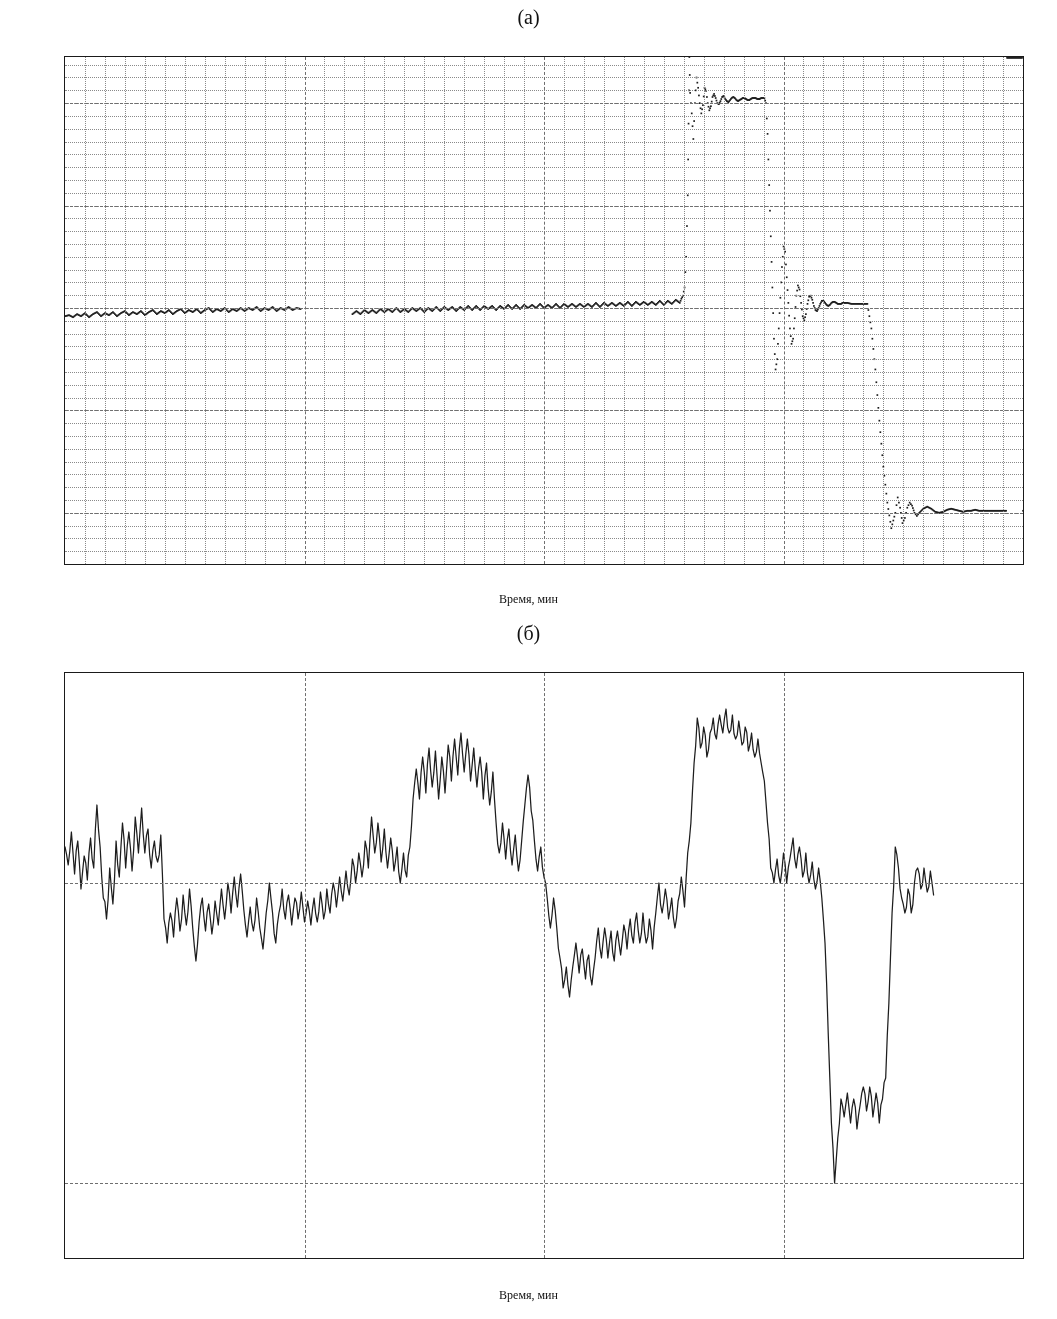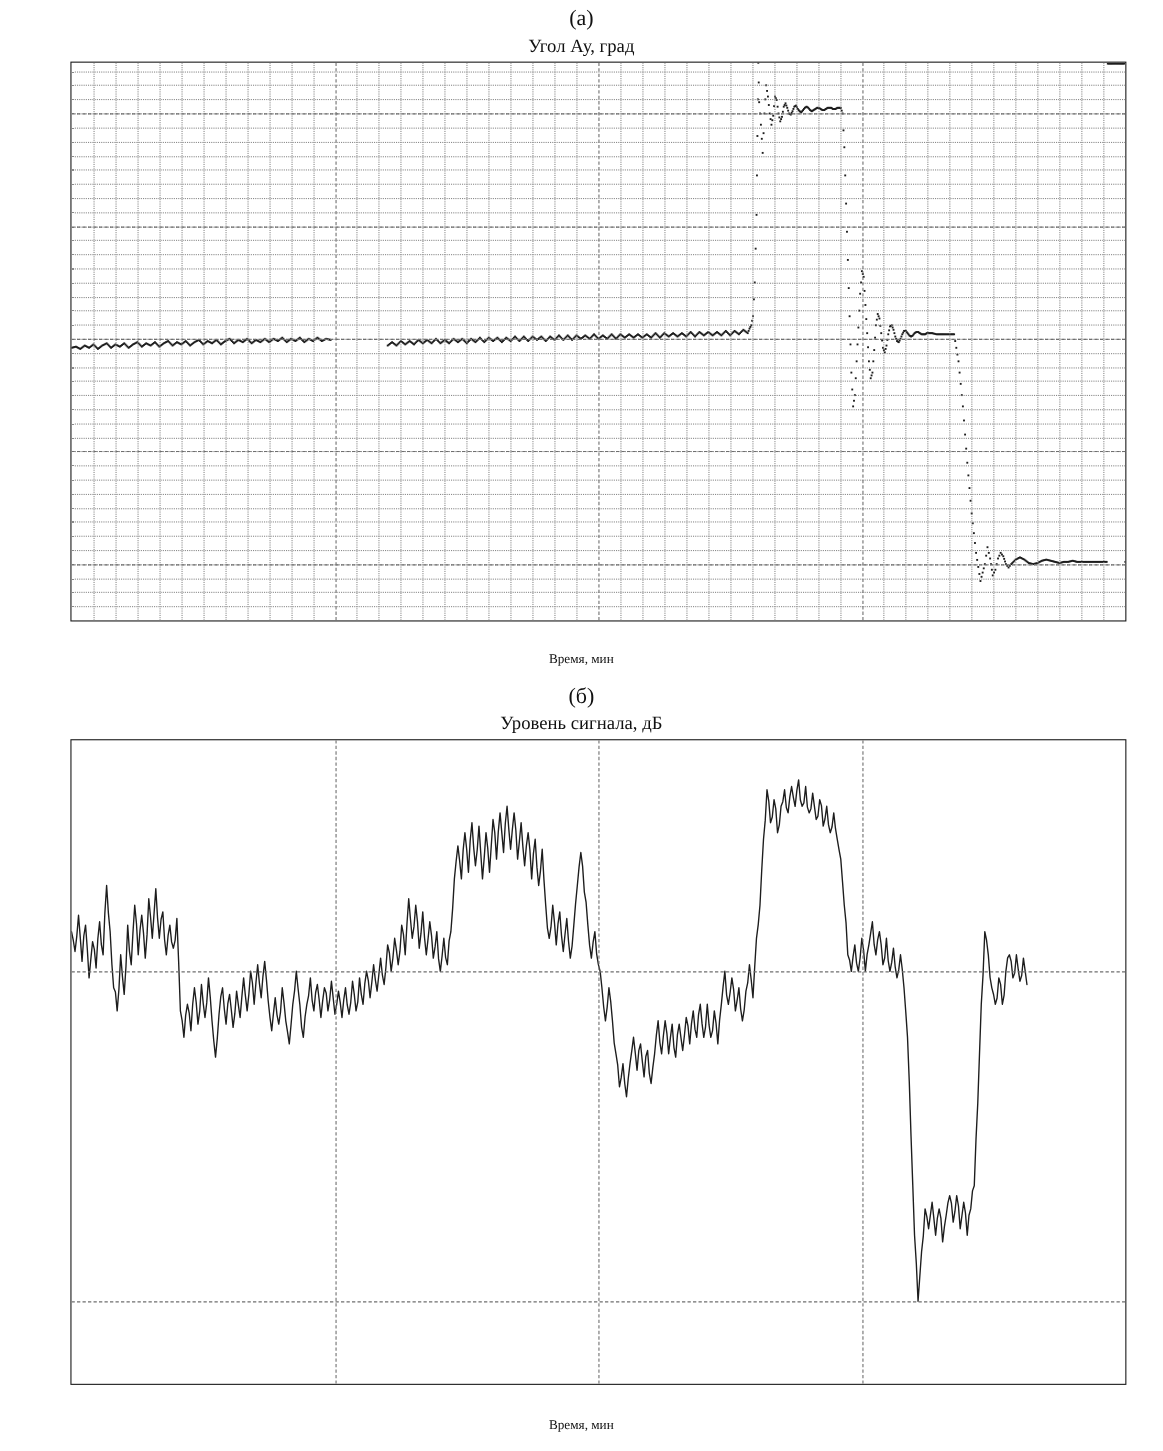--- a/index.html
+++ b/index.html
@@ -45,21 +45,20 @@
   .dot{fill:#1d1d1d;}
   .trace{fill:none;stroke:#1d1d1d;stroke-width:1.25;stroke-linejoin:round;stroke-linecap:round;}
 </style>
 </head>
 <body>
 
 <div class="page">
 
   <div class="panel" id="panel-a">
     <div class="panel-label" style="top:6px;left:0;">(а)</div>
-    <div class="panel-title" style="top:32px;left:0;">Угол Ау, град</div>
 
     <div class="plot" id="plot-a" style="left:64px;top:56px;width:958px;height:507px;">
       <svg class="series" id="svg-a" width="958" height="507">
           <rect x="-0.80" y="258.33" width="1.7" height="1.7" class="dot"></rect>
           <rect x="0.20" y="258.08" width="1.7" height="1.7" class="dot"></rect>
           <rect x="1.20" y="257.82" width="1.7" height="1.7" class="dot"></rect>
           <rect x="2.19" y="257.57" width="1.7" height="1.7" class="dot"></rect>
           <rect x="3.19" y="257.31" width="1.7" height="1.7" class="dot"></rect>
           <rect x="4.19" y="257.82" width="1.7" height="1.7" class="dot"></rect>
           <rect x="5.19" y="258.33" width="1.7" height="1.7" class="dot"></rect>
@@ -1113,21 +1112,20 @@
         <div class="ytick-label" style="top: 148.515px;">0.1</div>
         <div class="gh major" style="top: 46.0909px;"></div>
         <div class="ytick-label" style="top: 46.0909px;">0.2</div>
       </div>
 
     <div class="axis-xlabel" style="top:592px;left:0;">Время, мин</div>
   </div>
 
   <div class="panel" id="panel-b">
     <div class="panel-label" style="top:2px;left:0;">(б)</div>
-    <div class="panel-title" style="top:28px;left:0;">Уровень сигнала, дБ</div>
 
     <div class="plot" id="plot-b" style="left:64px;top:52px;width:958px;height:585px;">
       <svg class="series" id="svg-b" width="958" height="585">
           <path d="M0.00 174.00L1.60 181.69L3.19 192.00L4.79 178.21L6.39 159.00L7.98 179.43L9.58 201.00L11.18 177.92L12.77 168.00L14.37 189.68L15.97 216.00L17.56 199.11L19.16 183.00L20.76 190.01L22.35 207.00L23.95 180.39L25.55 165.00L27.14 185.74L28.74 195.00L30.34 156.79L31.93 132.00L33.53 156.92L35.13 174.00L36.72 203.64L38.32 225.00L39.92 228.85L41.51 246.00L43.11 226.45L44.71 195.00L46.30 214.57L47.90 231.00L49.50 205.84L51.09 168.00L52.69 191.78L54.29 204.00L55.88 174.66L57.48 150.00L59.08 166.78L60.67 195.00L62.27 172.82L63.87 159.00L65.46 175.24L67.06 198.00L68.66 176.89L70.25 144.00L71.85 160.41L73.45 180.00L75.04 157.55L76.64 135.00L78.24 161.50L79.83 180.00L81.43 162.70L83.03 156.00L84.62 181.32L86.22 195.00L87.82 177.41L89.41 168.00L91.01 183.27L92.61 189.00L94.20 181.88L95.80 162.00L97.40 201.08L98.99 246.00L100.59 254.78L102.19 270.00L103.78 250.10L105.38 240.00L106.98 247.71L108.57 264.00L110.17 239.97L111.77 225.00L113.36 238.23L114.96 258.00L116.56 246.26L118.15 222.00L119.75 239.17L121.35 252.00L122.94 238.72L124.54 216.00L126.14 233.36L127.73 255.00L129.33 273.08L130.93 288.00L132.52 271.21L134.12 249.00L135.72 233.08L137.31 225.00L138.91 244.03L140.51 258.00L142.10 239.44L143.70 231.00L145.30 245.22L146.89 261.00L148.49 248.54L150.09 228.00L151.68 240.51L153.28 252.00L154.88 233.00L156.47 216.00L158.07 232.15L159.67 246.00L161.26 230.72L162.86 210.00L164.46 220.41L166.05 240.00L167.65 220.64L169.25 204.00L170.84 220.98L172.44 234.00L174.04 214.56L175.63 201.00L177.23 217.83L178.83 237.00L180.42 251.86L182.02 264.00L183.62 248.00L185.21 234.00L186.81 249.55L188.41 258.00L190.00 247.09L191.60 225.00L193.20 238.77L194.79 255.00L196.39 265.16L197.99 276.00L199.58 258.61L201.18 240.00L202.78 227.77L204.37 210.00L205.97 225.65L207.57 240.00L209.16 260.67L210.76 270.00L212.36 251.34L213.95 240.00L215.55 232.02L217.15 216.00L218.74 236.12L220.34 246.00L221.94 229.27L223.53 222.00L225.13 235.60L226.73 252.00L228.32 236.91L229.92 225.00L231.52 229.67L233.11 246.00L234.71 235.89L236.31 219.00L237.90 234.26L239.50 249.00L241.10 239.94L242.69 228.00L244.29 238.22L245.89 252.00L247.48 236.07L249.08 225.00L250.68 240.62L252.27 249.00L253.87 238.16L255.47 219.00L257.06 230.92L258.66 246.00L260.26 237.75L261.85 216.00L263.45 230.93L265.05 240.00L266.64 221.26L268.24 210.00L269.84 218.40L271.43 234.00L273.03 219.92L274.63 204.00L276.22 217.79L277.82 228.00L279.42 212.87L281.01 198.00L282.61 213.32L284.21 222.00L285.80 206.80L287.40 186.00L289.00 193.36L290.59 210.00L292.19 197.93L293.79 180.00L295.38 190.72L296.98 204.00L298.58 191.96L300.17 168.00L301.77 176.43L303.37 195.00L304.96 166.97L306.56 144.00L308.16 162.70L309.75 180.00L311.35 169.40L312.95 150.00L314.54 165.08L316.14 189.00L317.74 175.36L319.33 156.00L320.93 179.26L322.53 195.00L324.12 180.61L325.72 165.00L327.32 177.79L328.91 198.00L330.51 187.84L332.11 174.00L333.70 198.74L335.30 210.00L336.90 196.06L338.49 180.00L340.09 197.29L341.69 204.00L343.28 182.38L344.88 174.00L346.48 153.00L348.07 126.00L349.67 109.97L351.27 96.00L352.86 109.75L354.46 126.00L356.06 99.62L357.65 84.00L359.25 99.02L360.85 120.00L362.44 91.10L364.04 75.00L365.64 97.78L367.23 114.00L368.83 99.69L370.43 78.00L372.02 102.06L373.62 126.00L375.22 106.43L376.81 84.00L378.41 98.14L380.01 120.00L381.60 95.91L383.20 72.00L384.80 84.01L386.39 108.00L387.99 83.24L389.59 66.00L391.18 83.95L392.78 102.00L394.38 75.40L395.97 60.00L397.57 80.99L399.17 99.00L400.76 81.36L402.36 66.00L403.96 81.75L405.55 108.00L407.15 92.01L408.75 75.00L410.34 96.69L411.94 114.00L413.54 95.70L415.13 84.00L416.73 99.62L418.33 126.00L419.92 102.95L421.52 90.00L423.12 115.32L424.71 132.00L426.31 118.93L427.91 99.00L429.50 126.65L431.10 150.00L432.70 171.08L434.29 180.00L435.89 169.91L437.49 150.00L439.08 165.82L440.68 186.00L442.28 166.74L443.87 156.00L445.47 177.57L447.07 192.00L448.66 176.29L450.26 162.00L451.86 182.90L453.45 198.00L455.05 187.24L456.65 168.00L458.24 148.63L459.84 132.00L461.44 115.07L463.03 102.00L464.63 114.37L466.23 138.00L467.82 147.44L469.42 168.00L471.02 186.44L472.61 198.00L474.21 183.55L475.81 174.00L477.40 194.14L479.00 204.00L480.60 210.13L482.19 225.00L483.79 242.23L485.39 255.00L486.98 242.54L488.58 225.00L490.18 237.39L491.77 255.00L493.37 275.25L494.97 285.00L496.56 295.35L498.16 315.00L499.76 306.45L501.35 294.00L502.95 312.03L504.55 324.00L506.14 307.49L507.74 294.00L509.34 282.36L510.93 270.00L512.53 284.24L514.13 300.00L515.72 282.17L517.32 276.00L518.92 291.68L520.51 306.00L522.11 287.49L523.71 282.00L525.30 302.75L526.90 312.00L528.50 297.36L530.09 285.00L531.69 267.97L533.29 255.00L534.88 274.55L536.48 285.00L538.08 268.54L539.67 255.00L541.27 266.40L542.87 285.00L544.46 270.34L546.06 258.00L547.66 279.06L549.25 288.00L550.85 267.66L552.45 258.00L554.04 270.33L555.64 282.00L557.24 267.90L558.83 252.00L560.43 259.60L562.03 276.00L563.62 257.55L565.22 246.00L566.82 262.62L568.41 270.00L570.01 249.61L571.61 240.00L573.20 257.36L574.80 270.00L576.40 260.44L577.99 240.00L579.59 258.79L581.19 270.00L582.78 263.89L584.38 246.00L585.98 257.45L587.57 276.00L589.17 254.41L590.77 240.00L592.36 223.94L593.96 210.00L595.56 231.58L597.15 240.00L598.75 229.26L600.35 216.00L601.94 226.75L603.54 246.00L605.14 236.26L606.73 225.00L608.33 244.28L609.93 255.00L611.52 245.28L613.12 228.00L614.72 220.59L616.31 204.00L617.91 217.67L619.51 234.00L621.10 205.90L622.70 180.00L624.30 167.55L625.89 150.00L627.49 117.87L629.09 90.00L630.68 72.58L632.28 45.00L633.88 55.22L635.47 75.00L637.07 69.77L638.67 54.00L640.26 62.38L641.86 84.00L643.46 76.86L645.05 60.00L646.65 55.76L648.25 45.00L649.84 61.04L651.44 66.00L653.04 51.43L654.63 42.00L656.23 51.85L657.83 60.00L659.42 45.59L661.02 36.00L662.62 54.32L664.21 60.00L665.81 56.92L667.41 42.00L669.00 60.74L670.60 66.00L672.20 62.13L673.79 48.00L675.39 60.10L676.99 72.00L678.58 68.92L680.18 54.00L681.78 59.43L683.37 78.00L684.97 71.52L686.57 60.00L688.16 76.69L689.76 84.00L691.36 78.88L692.95 66.00L694.55 80.38L696.15 90.00L697.74 99.44L699.34 108.00L700.94 128.82L702.53 150.00L704.13 166.02L705.73 195.00L707.32 199.67L708.92 210.00L710.52 196.69L712.11 186.00L713.71 202.62L715.31 210.00L716.90 197.93L718.50 180.00L720.10 191.04L721.69 210.00L723.29 194.61L724.89 186.00L726.48 175.53L728.08 165.00L729.68 185.58L731.27 195.00L732.87 181.45L734.47 174.00L736.06 185.71L737.66 204.00L739.26 197.95L740.85 180.00L742.45 200.22L744.05 210.00L745.64 201.95L747.24 189.00L748.84 206.27L750.43 216.00L752.03 208.73L753.63 195.00L755.22 208.15L756.82 225.00L758.42 246.73L760.01 270.00L761.61 310.20L763.21 360.00L764.80 404.45L766.40 450.00L768.00 475.14L769.59 510.00L771.19 487.40L772.79 465.00L774.38 450.48L775.98 426.00L777.58 433.05L779.17 444.00L780.77 431.83L782.37 420.00L783.96 434.61L785.56 450.00L787.16 434.28L788.75 426.00L790.35 434.43L791.95 456.00L793.54 442.38L795.14 432.00L796.74 420.45L798.33 414.00L799.93 420.87L801.53 438.00L803.12 428.33L804.72 414.00L806.32 423.37L807.91 444.00L809.51 432.01L811.11 420.00L812.70 429.91L814.30 450.00L815.90 431.81L817.49 426.00L819.09 409.63L820.69 405.00L822.28 362.56L823.88 330.00L825.48 284.35L827.07 240.00L828.67 213.24L830.27 174.00L831.86 181.74L833.46 195.00L835.06 215.63L836.65 225.00L838.25 231.09L839.85 240.00L841.44 234.28L843.04 216.00L844.64 221.86L846.23 240.00L847.83 231.59L849.43 210.00L851.02 197.78L852.62 195.00L854.22 200.88L855.81 216.00L857.41 211.66L859.01 195.00L860.60 207.83L862.20 219.00L863.80 213.83L865.39 198.00L866.99 209.78L868.59 222.00" class="trace"></path>
         </svg>
     <div class="xtick-mark" style="left: 0px;"></div>
         <div class="gv major" style="left: 239.5px;"></div>
         <div class="xtick-mark" style="left: 239.5px;"></div>
         <div class="gv major" style="left: 479px;"></div>
         <div class="xtick-mark" style="left: 479px;"></div>

